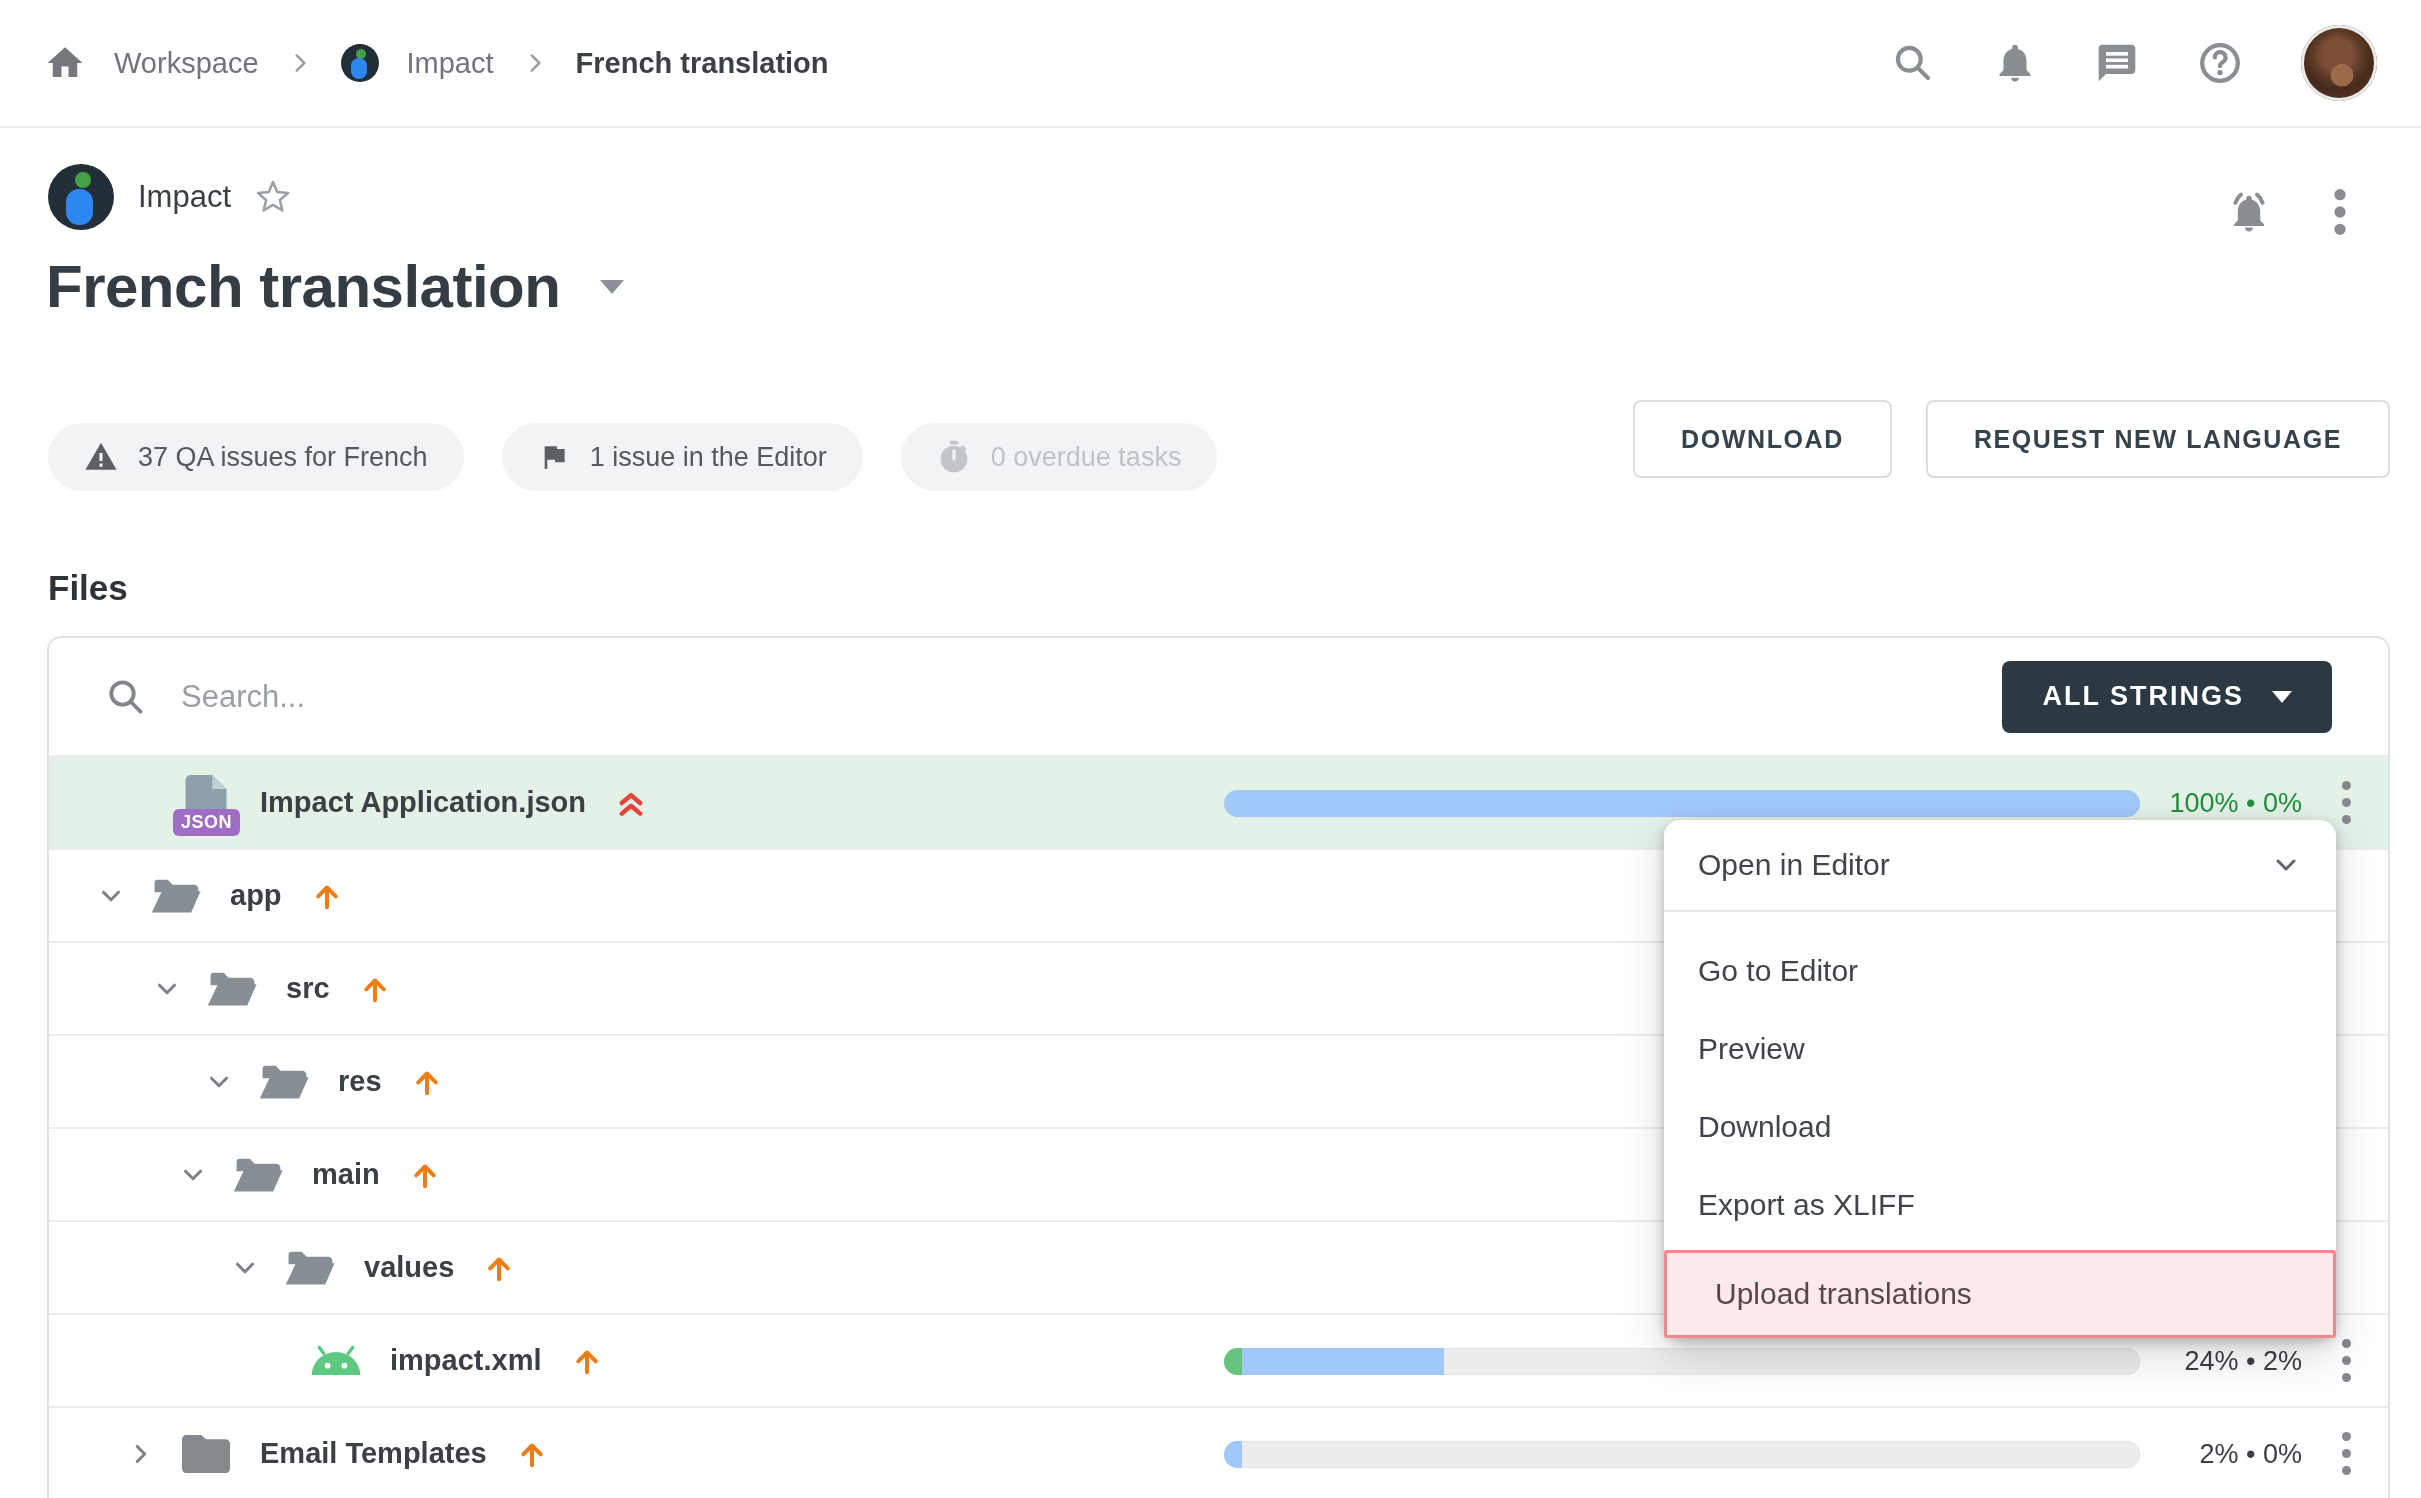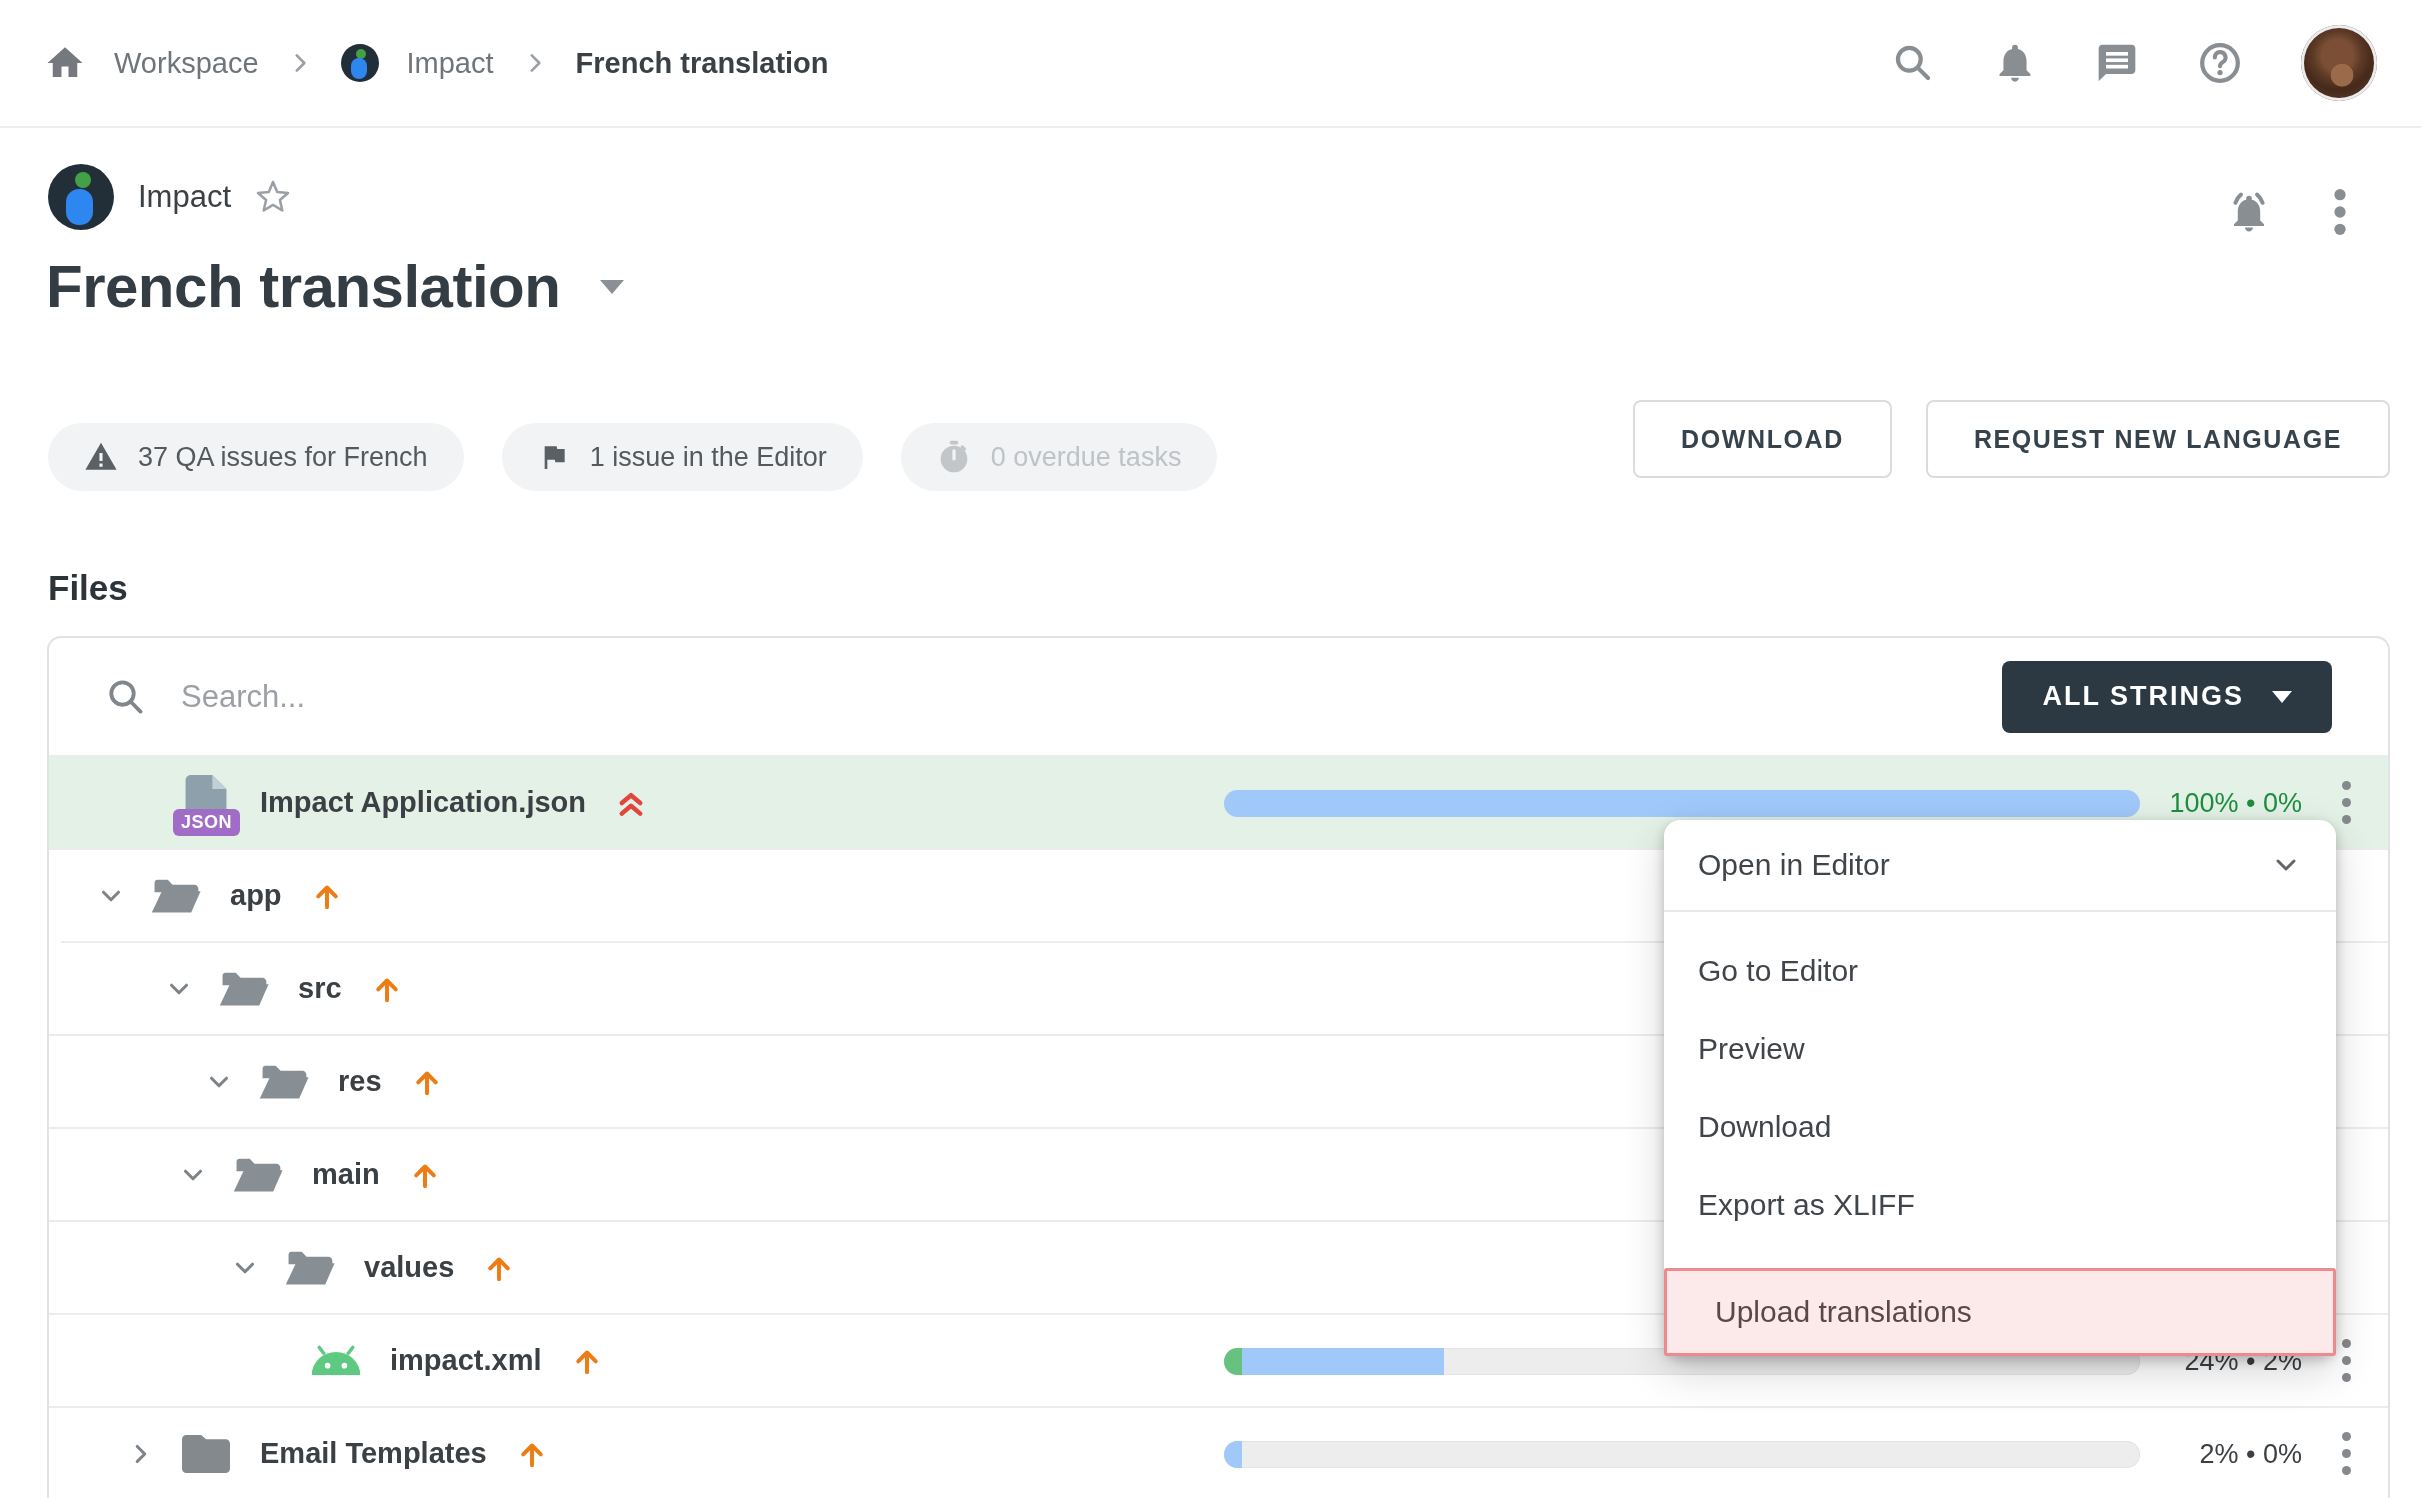--- a/index.html
+++ b/index.html
@@ -89,21 +89,21 @@
          background:none;display:flex;flex-direction:column;align-items:center;justify-content:center;gap:8px;cursor:pointer;}
   .kebab i{width:9px;height:9px;border-radius:50%;background:#85898d;display:block;}
 
   
   .ctx-menu{position:absolute;left:1664px;top:820px;width:672px;background:#fff;border-radius:16px;z-index:20;
         box-shadow:0 4px 12px rgba(0,0,0,.22),0 16px 44px rgba(0,0,0,.16);}
   .ctx-header{height:90px;display:flex;align-items:center;justify-content:space-between;padding:0 34px;
         font-size:30px;color:#3f454a;border-bottom:2px solid #e8e8e8;cursor:pointer;}
   .ctx-items{padding-top:20px;}
   .ctx-item{height:78px;display:flex;align-items:center;padding:0 34px;font-size:30px;color:#3f454a;cursor:pointer;}
-  .ctx-item.highlighted{margin-top:24px;height:88px;background:#fce9ea;border:3px solid #ee8a8d;
+  .ctx-item.highlighted{margin-top:6px;height:88px;background:#fce9ea;border:3px solid #ee8a8d;
         border-radius:3px;color:#5a474a;box-sizing:border-box;padding-left:48px;}
 </style>
 </head>
 <body>
 
 <div class="page">
 
   <header class="topbar">
     <div class="crumbs">
       <span class="icon-btn">
@@ -288,21 +288,21 @@
               <path d="M.8 21h21.5l5.1-11.6H6.3L.8 21z" fill="#878f94"></path>
             </svg>
           </span>
           <span class="row-label">app</span>
           <span class="prio">
             <svg width="34" height="34" viewBox="0 0 24 24" fill="none">
               <path d="M12 20V6M5.8 12.2L12 6l6.2 6.2" stroke="#ee7c15" stroke-width="2.8" stroke-linecap="round" stroke-linejoin="round"></path>
             </svg>
           </span>
         </div>
-        <div class="frow" style="padding-left: 89px; margin-left: 12px;">
+        <div class="frow" style="padding-left: 89px;">
           <span class="slot">
             <span class="expander">
               <svg width="30" height="30" viewBox="0 0 24 24" fill="none">
                 <path d="M6 9l6 6 6-6" stroke="#7d8389" stroke-width="2.5" stroke-linecap="round" stroke-linejoin="round"></path>
               </svg>
             </span>
           </span>
           <span class="row-icon">
             <svg width="52" height="44" viewBox="0 0 28 24">
               <path d="M2.3 4.8c0-.9.7-1.6 1.6-1.6h5.6l2.6 2.6H24c1.2 0 2.2 1 2.2 2.2v2H2.3V4.8z" fill="#878f94"></path>

